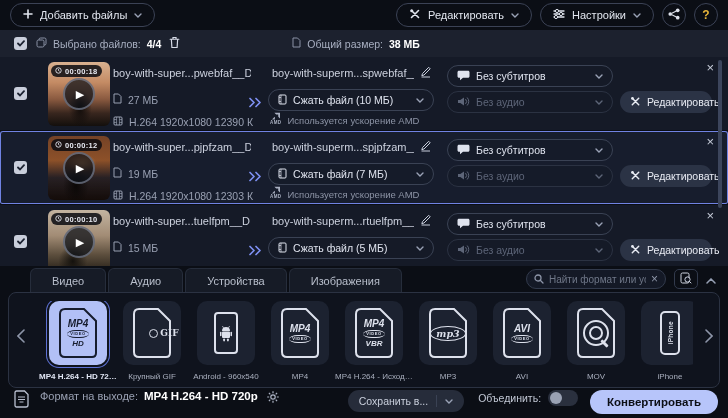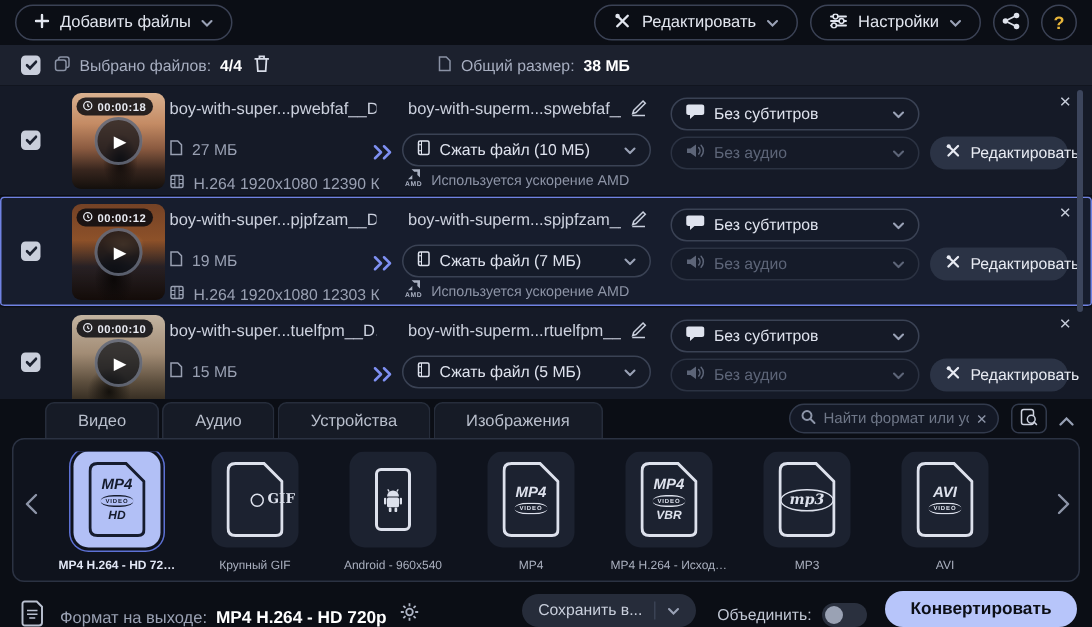--- a/index.html
+++ b/index.html
@@ -84,21 +84,21 @@
                        font-size:10px; font-family:inherit; }
   .search-pill input::placeholder { color:#6f7788; }
   .clear-x { background:none; border:none; color:#8d95a8; font-size:12px; cursor:pointer; line-height:1; }
   .preset-search-btn { width:24px; height:20px; border:1px solid #323a4c; border-radius:5px; background:transparent;
                        display:flex; align-items:center; justify-content:center; color:#cfd4e0; cursor:pointer; }
   .collapse-btn { background:none; border:none; color:#97a0b4; cursor:pointer; display:flex; }
 
   .panel { position:relative; height:96px; margin:0 8px; border:1px solid #2b3242; border-radius:8px; background:#0f131d; overflow:hidden; }
   .strip-chev { position:absolute; top:36px; background:none; border:none; color:#8d95a8; cursor:pointer; display:flex; }
   .strip-chev.left { left:8px; } .strip-chev.right { right:6px; }
-  .tiles { position:absolute; left:0; right:26px; top:8px; bottom:0; display:flex; gap:34px; padding-left:40px; overflow:hidden; }
+  .tiles { position:absolute; left:0; right:26px; top:8px; bottom:0; display:flex; gap:16px; padding-left:40px; overflow:hidden; }
   .tile { position:relative; width:58px; flex:none; cursor:pointer; }
   .tile-box { width:58px; height:64px; border-radius:10px; background:#1c2230; display:flex; align-items:center; justify-content:center; color:#dde1ec; }
   .tile.sel .tile-box { background:#b2c0f6; color:#161c2e; box-shadow:0 0 0 2px #0f131d, 0 0 0 3px #5d71d4; }
   .tile-label { position:absolute; top:71px; left:50%; transform:translateX(-50%); width:78px; text-align:center;
                 font-size:8px; color:#a9afbe; white-space:nowrap; overflow:hidden; text-overflow:ellipsis; }
   .tile.sel .tile-label { color:#e2e7f5; font-weight:bold; }
   .ficon { position:relative; width:38px; height:50px; display:flex; flex-direction:column; align-items:center; justify-content:center; }
   .ficon svg.fshape { position:absolute; inset:0; }
   .t-main { font-style:italic; font-weight:bold; font-size:10px; line-height:1.1; z-index:1; }
   .t-video { font-size:4px; font-weight:bold; letter-spacing:.6px; border-top:1px solid currentColor; border-bottom:1px solid currentColor;
@@ -110,21 +110,21 @@
   .mp3-t { font-family:"DejaVu Serif", serif; font-style:italic; font-weight:bold; font-size:9.5px;
            border:1.5px solid currentColor; border-radius:50%; padding:1px 5px; z-index:1; }
   .qcirc { width:26px; height:26px; border:2.5px solid currentColor; border-radius:50%; position:relative; z-index:1; }
   .qcirc::after { content:''; position:absolute; right:-2px; bottom:-1px; width:9px; height:3px; background:currentColor; transform:rotate(45deg); border-radius:1px; }
   .qcirc::before { content:''; position:absolute; inset:4px; border:2px solid currentColor; border-radius:50%; }
   .phone { width:24px; height:42px; border:2px solid currentColor; border-radius:4px; display:flex; align-items:center; justify-content:center; }
   .phone.iph { width:20px; height:44px; border-radius:5px; }
   .iph-t { writing-mode:vertical-rl; transform:rotate(180deg); font-size:6.5px; font-weight:bold; letter-spacing:.3px; }
 
   
-  .footer { height:28px; margin-top:2px; background:#0b0e15; display:flex; align-items:flex-end; padding:0 10px; }
+  .footer { height:28px; margin-top:2px; background:#0b0e15; display:flex; align-items:flex-start; padding:0 10px; }
   .fmt-ic { color:#b9c0d0; display:flex; margin-left:4px; }
   .fmt-label { margin-left:10px; font-size:11px; color:#9aa1b3; }
   .fmt-value { margin-left:6px; font-size:11.5px; font-weight:bold; color:#ffffff; }
   .gear-btn { margin-left:8px; background:none; border:none; color:#aeb5c6; cursor:pointer; display:flex; }
   .f-spacer { flex:1; }
   .save-btn { height:22px; border:none; border-radius:12px; background:#262c3a; color:#c9cfdc; font-size:10.5px;
               display:flex; align-items:center; gap:8px; padding:0 11px; cursor:pointer; font-family:inherit; }
   .save-div { width:1px; height:12px; background:#3a4254; }
   .merge { margin-left:14px; display:flex; align-items:center; gap:7px; font-size:10.5px; color:#c1c7d4; }
   .toggle { width:30px; height:16px; border-radius:8px; background:#2a303e; position:relative; cursor:pointer; }

